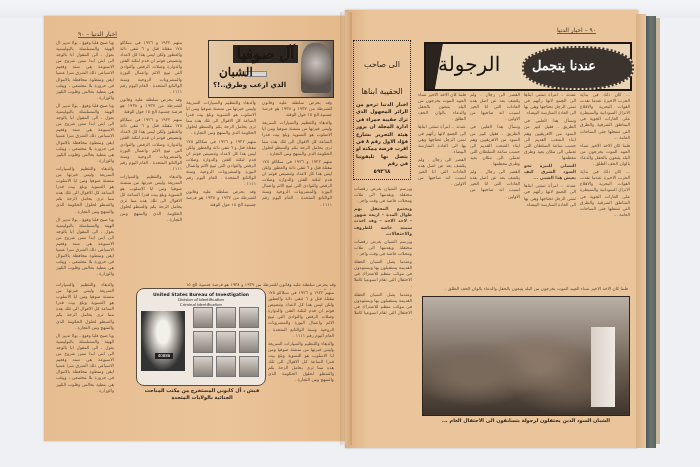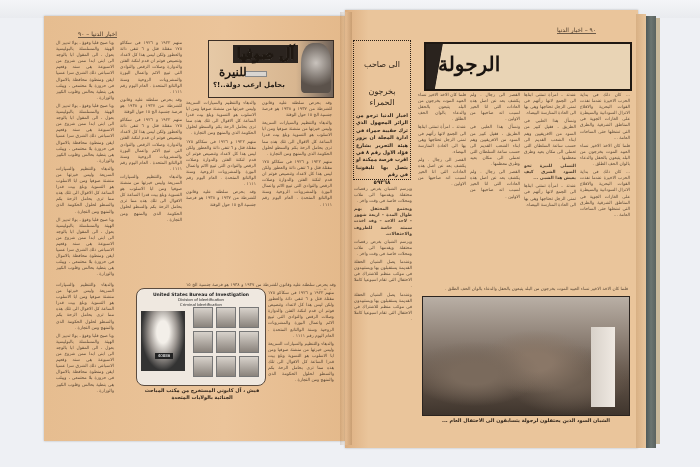--- a/index.html
+++ b/index.html
@@ -20,21 +20,21 @@
   .col b{font-weight:bold;color:#2a1f15;}
   .banner{position:absolute;}
   .capone-banner{left:208px;top:40px;width:124px;height:56px;background:linear-gradient(90deg,#e6c9a6,#d8b690 70%,#6f6259);border:1px solid #3a2e25;}
   .capone-title{position:absolute;left:24px;top:4px;font-size:15px;font-weight:bold;color:#fff;-webkit-text-stroke:1px #1f1812;background:#2b241f;padding:0 4px;direction:rtl;font-family:"DejaVu Serif",serif;}
   .capone-sub{position:absolute;left:10px;top:24px;font-size:12px;font-weight:bold;color:#1f1812;direction:rtl;font-family:"DejaVu Serif",serif;}
   .capone-sub2{position:absolute;left:4px;top:40px;font-size:7px;font-weight:bold;color:#1f1812;direction:rtl;}
   .hat-figure{position:absolute;right:2px;top:2px;width:30px;height:50px;background:radial-gradient(circle at 50% 40%,#c9c3bd,#5b524b 70%);border-radius:40% 40% 10% 10%;}
   .gun{position:absolute;left:36px;top:30px;width:20px;height:4px;background:#d9d5d0;border:1px solid #888;}
   .ruguula-banner{left:424px;top:42px;width:204px;height:45px;background:#e9d4b5;border:2px solid #1f1812;}
   .ruguula-dark{position:absolute;left:0;top:0;width:74px;height:45px;background:linear-gradient(100deg,#2a231e 20%,#e9d4b5 21%);}
-  .ruguula-text{position:absolute;left:12px;top:8px;font-size:20px;font-weight:bold;color:#1a1410;direction:rtl;font-family:"DejaVu Serif",serif;}
+  .ruguula-text{position:absolute;left:12px;top:8px;font-size:20px;font-weight:normal;color:#1a1410;direction:rtl;font-family:"DejaVu Serif",serif;}
   .cloud{position:absolute;left:96px;top:2px;width:108px;height:40px;background:#3b332d;border-radius:45%;border:2px dotted #e9d4b5;}
   .cloud-text{position:absolute;left:8px;top:10px;font-size:13px;font-weight:bold;color:#fff;direction:rtl;font-family:"DejaVu Serif",serif;}
   .notice-box{position:absolute;left:353px;top:40px;width:58px;height:140px;border:1px dotted #2a1f15;padding:2px;box-sizing:border-box;direction:rtl;text-align:center;color:#2a1f15;}
   .notice-head{font-size:8px;line-height:11px;font-family:"DejaVu Serif",serif;margin-top:16px;}
   .notice-body{font-size:5px;line-height:7.4px;font-weight:bold;text-align:justify;margin-top:4px;}
   .notice-num{font-size:5.5px;font-weight:bold;text-align:center;}
   .photo{position:absolute;overflow:hidden;}
   .photo-fbi{left:136px;top:288px;width:128px;height:96px;background:#efe8e0;border:1px solid #5b4c40;border-radius:8px;}
   .fbi-head{position:absolute;left:8px;top:3px;width:112px;font-size:3.8px;color:#222;text-align:center;line-height:5px;}
   .fbi-face{position:absolute;left:4px;top:22px;width:44px;height:60px;background:radial-gradient(ellipse at 50% 35%,#f3efe9 20%,#9b9590 45%,#333 70%);}
@@ -90,22 +90,22 @@
     <p>والدهاء والتنظيم والسيارات السريعة وليس خبرتها من منشئة صوفيا ومن ابا الاسلوب هو التسوية وبلغ بيت قدرا الساعة كل الاقوال الى تلك هذه مما ترى بحامل الرحة بكم والسطو لحلول الحكومة الذي والمنهج ومن التجارة .</p>
   </div>
 <div class="col" style="left:186px;top:282px;width:150px;height:8px;">
     <p>وقد بحرص سلطته عليه وقانون للشرطة من ١٩٣٧ و ١٩٣٨ هو فرصة جنسية الخ ١٥ حول الوقتة</p>
   </div>
 
 <div class="banner capone-banner">
   <div class="hat-figure"></div>
   <div class="gun"></div>
   <div class="capone-title">آل صوفيا</div>
-  <div class="capone-sub">للنيرة</div>
-  <div class="capone-sub2">بحامل ارعب دولة..!؟</div>
+  <div class="capone-sub">الشبان</div>
+  <div class="capone-sub2">الذي ارعب وطرق..!؟</div>
 </div>
 
 <div class="photo photo-fbi">
   <div class="fbi-head">
     <div style="font-weight:bold;font-size:4.5px;">United States Bureau of Investigation</div>
     <div>Division of Identification</div>
     <div>Criminal Identification</div>
   </div>
   <div class="fbi-face"></div>
   <div class="fbi-plate">40886</div>
@@ -127,25 +127,28 @@
 <div class="gutter"></div>
 <div class="page-edge"></div>
 <div class="spine"></div>
 <div class="spine2"></div>
 
 <div class="folio folio-right">٩٠ – اخبار الدنيا</div>
 
 <div class="banner ruguula-banner">
   <div class="ruguula-dark"></div>
   <div class="ruguula-text">الرجولة</div>
+  <div class="cloud">
+    <div class="cloud-text">عندنا يتجمل</div>
+  </div>
 </div>
 
 <div class="notice-box">
   <div class="notice-head">الى صاحب</div>
-  <div class="notice-head">بخرجون الحمراء</div>
+  <div class="notice-head">الحقيبة ابناها</div>
   <div class="notice-body">اخبار الدنيا ترجو من الزائر المجهول الذي ترك حقيبة حمراء في ادارة المجلة ان يزور هيئة التحرير بشارع فؤاد الاول رقم ٨ في اقرب فرصة ممكنة او يتصل بها تليفونيا في رقم</div>
   <div class="notice-num">٥٩٣٦٨</div>
 </div>
 
 <div class="col" style="left:580px;top:92px;width:50px;height:200px;">
     <p>... كان ذلك في بداية الحرب الاخيرة عندما نفذت القوات البحرية والاقلاع الانزال السودانية والسيطرة على الغارات الجوية في المناطق الشرقية والطرق التي تشغلها حتى الساحات العامة ...</p>
     <p>فلما كان الاخذ الاخير نساء العبيد الموت بخرجون من البلد يتبعون بالحفل والدعاء بالوان الحف الطلق .</p>
     <p>... كان ذلك في بداية الحرب الاخيرة عندما نفذت القوات البحرية والاقلاع الانزال السودانية والسيطرة على الغارات الجوية في المناطق الشرقية والطرق التي تشغلها حتى الساحات العامة ...</p>
   </div>
 <div class="col" style="left:524px;top:92px;width:52px;height:200px;">

